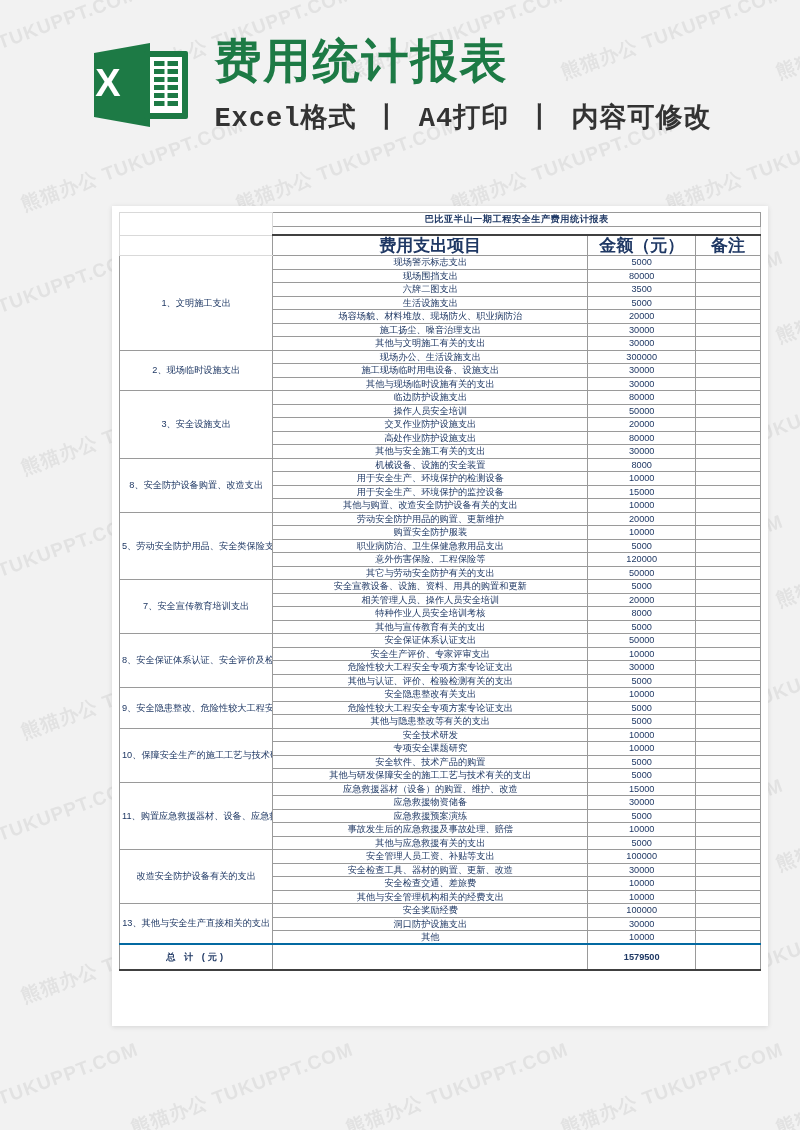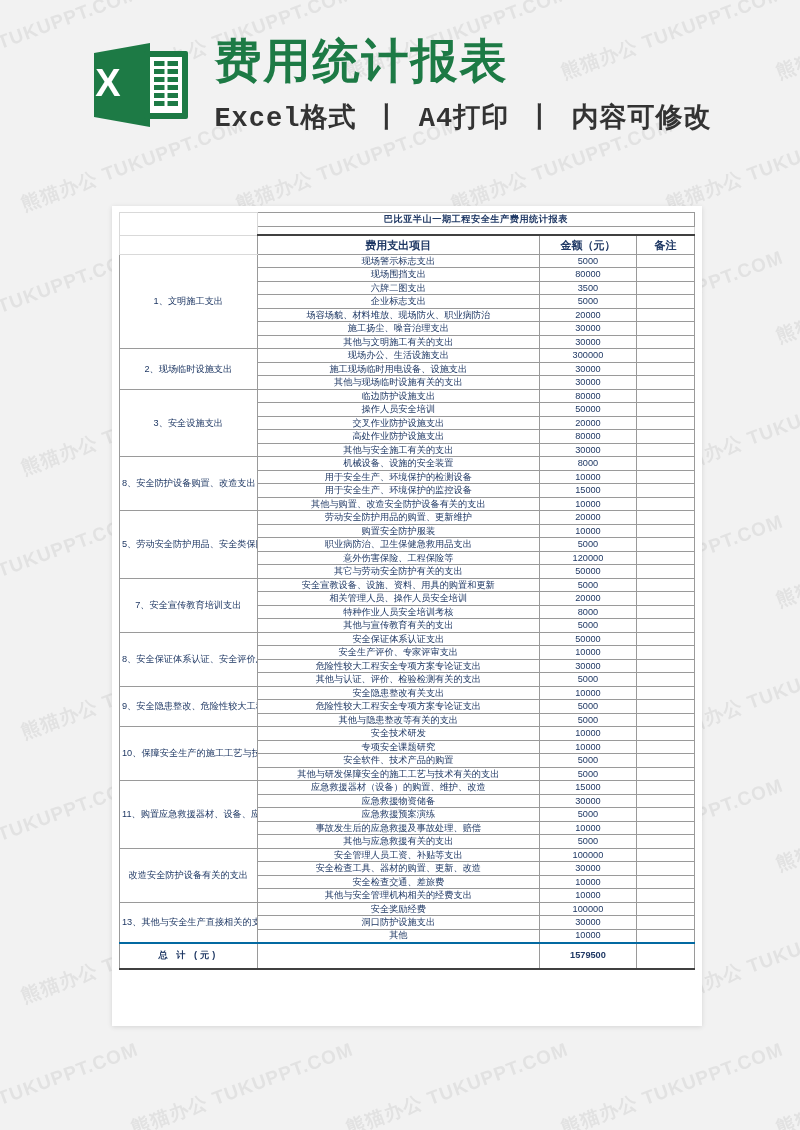--- a/index.html
+++ b/index.html
@@ -68,21 +68,21 @@
     color: #333333;
     letter-spacing: 1px;
     line-height: 1.2;
     font-family: Liberation Mono, monospace;
   }
 
   
   .card {
     position: absolute;
     left: 112px; top: 206px;
-    width: 590px; height: 820px;
+    width: 656px; height: 820px;
     background: #ffffff;
     box-shadow: 0 1px 5px rgba(0,0,0,0.12);
     z-index: 8;
     padding: 6px 7px 17px 7px;
   }
 
   table.sheet {
     width: 100%;
     border-collapse: collapse;
     table-layout: fixed;
@@ -116,21 +116,21 @@
     border-bottom: none;
   }
   tr.spacer-row td {
     border: 1px solid #d9d9d9;
     border-top: none;
     height: 9px;
   }
 
   
   tr.hdr td {
-    font-size: 11px;
+    font-size: 17px;
     font-weight: 700;
     height: 19px;
     border: 1px solid #9a9a9a;
     border-top: 2px solid #404040;
     color: #1f3864;
   }
   tr.hdr td.hdr-blank {
     border-left: 1px solid #d9d9d9;
     border-right: 1px solid #9a9a9a;
     border-top: 1px solid #d9d9d9;
@@ -283,21 +283,21 @@
             <td class="item">现场围挡支出</td>
             <td class="amt">80000</td>
             <td class="note"></td>
           </tr>
           <tr>
             <td class="item">六牌二图支出</td>
             <td class="amt">3500</td>
             <td class="note"></td>
           </tr>
           <tr>
-            <td class="item">企业标志支出</td>
+            <td class="item">生活设施支出</td>
             <td class="amt">5000</td>
             <td class="note"></td>
           </tr>
           <tr>
             <td class="item">场容场貌、材料堆放、现场防火、职业病防治</td>
             <td class="amt">20000</td>
             <td class="note"></td>
           </tr>
           <tr>
             <td class="item">施工扬尘、噪音治理支出</td>

